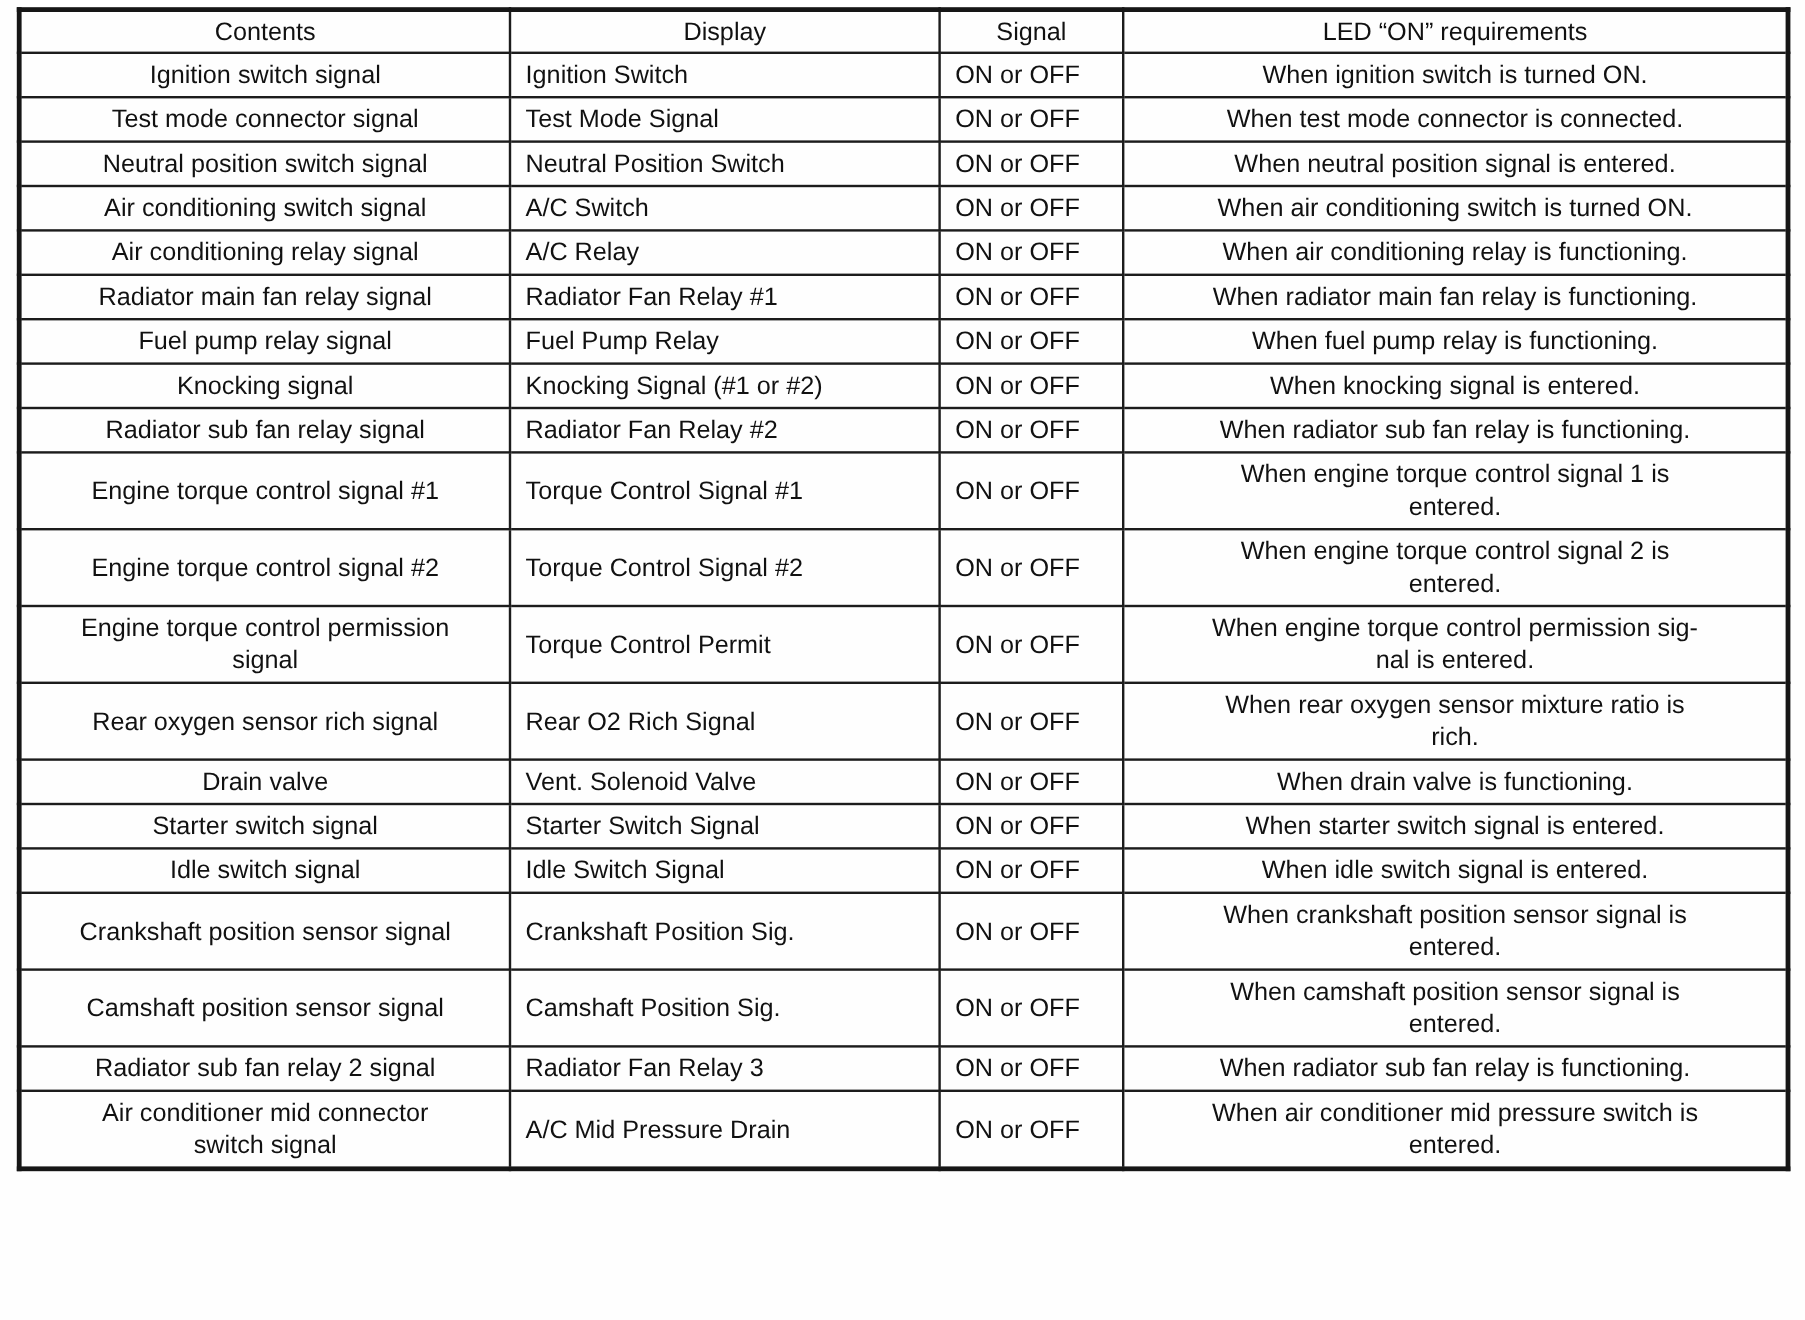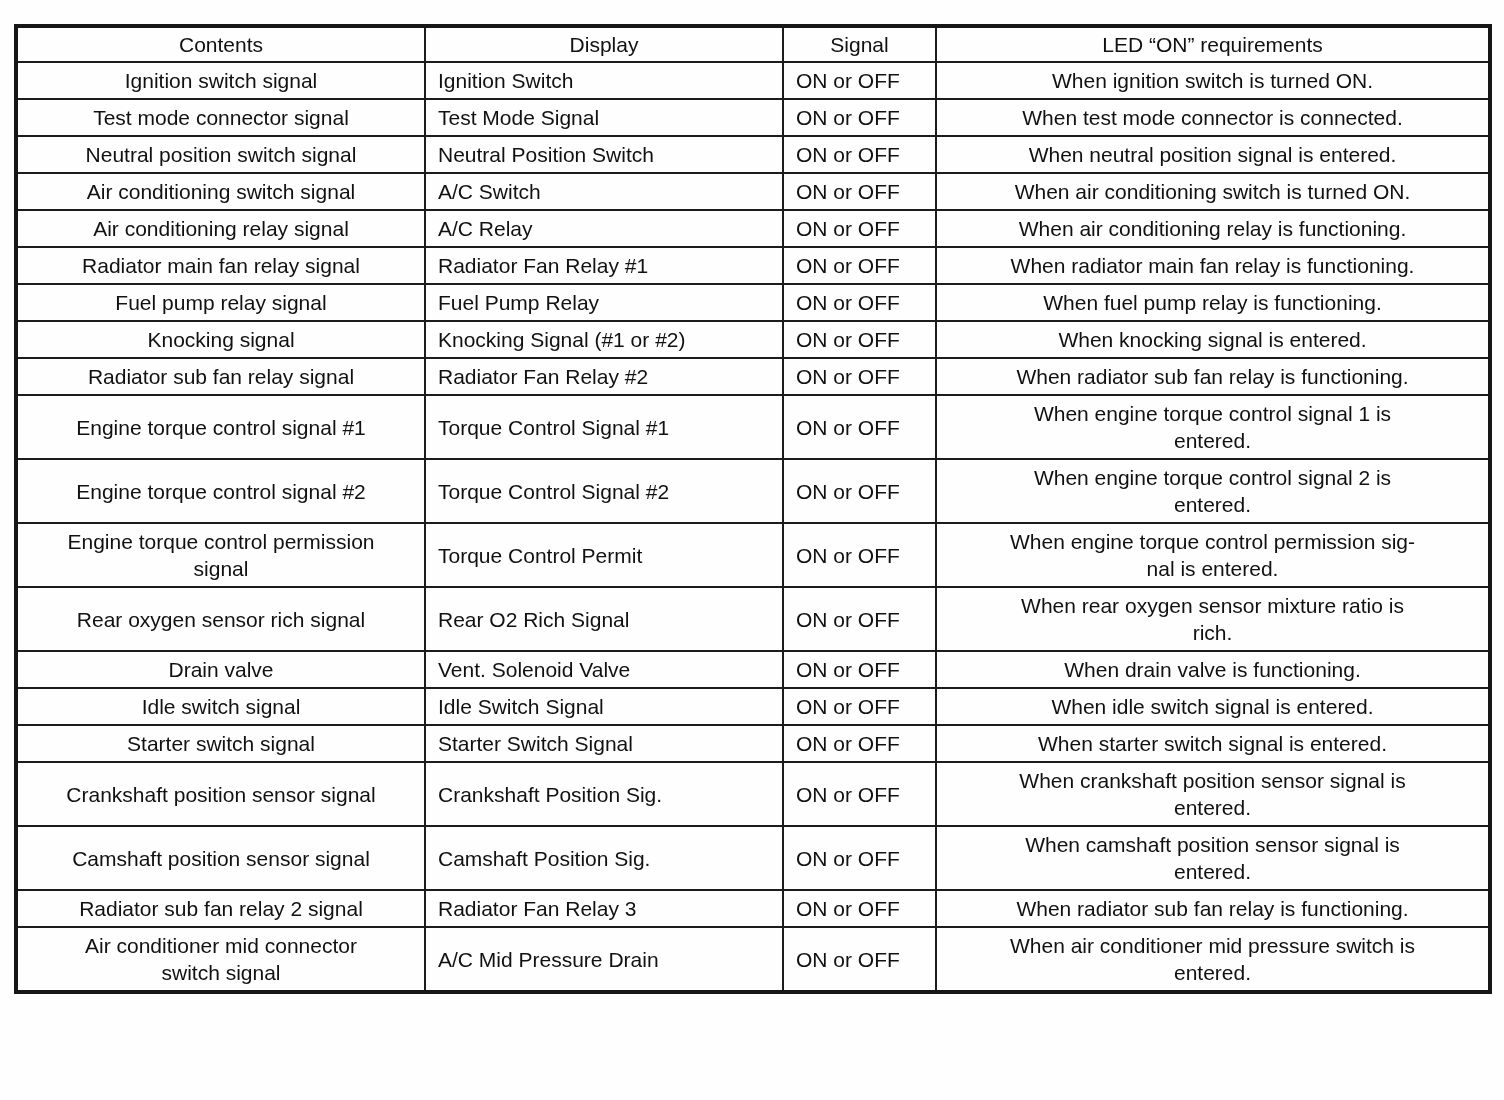--- a/index.html
+++ b/index.html
@@ -8,21 +8,21 @@
     background: #ffffff;
     font-family: "Liberation Sans", "DejaVu Sans", sans-serif;
     color: #111111;
   }
   .page {
     width: 1504px;
     height: 1100px;
     background: #fefefe;
     position: relative;
     box-sizing: border-box;
-    padding: 24px 14px;
+    padding: 6px 14px;
   }
   table.signal-table {
     border-collapse: collapse;
     table-layout: fixed;
     width: 1474px;
     border: 4px solid #161616;
   }
   table.signal-table th,
   table.signal-table td {
     border: 2px solid #1c1c1c;
@@ -158,30 +158,30 @@
         <td class="cell-requirement">When rear oxygen sensor mixture ratio is
 rich.</td>
       </tr>
       <tr>
         <td class="cell-contents">Drain valve</td>
         <td class="cell-display">Vent. Solenoid Valve</td>
         <td class="cell-message">ON or OFF</td>
         <td class="cell-requirement">When drain valve is functioning.</td>
       </tr>
       <tr>
+        <td class="cell-contents">Starter switch signal</td>
+        <td class="cell-display">Starter Switch Signal</td>
+        <td class="cell-message">ON or OFF</td>
+        <td class="cell-requirement">When starter switch signal is entered.</td>
+      </tr>
+      <tr>
         <td class="cell-contents">Idle switch signal</td>
         <td class="cell-display">Idle Switch Signal</td>
         <td class="cell-message">ON or OFF</td>
         <td class="cell-requirement">When idle switch signal is entered.</td>
-      </tr>
-      <tr>
-        <td class="cell-contents">Starter switch signal</td>
-        <td class="cell-display">Starter Switch Signal</td>
-        <td class="cell-message">ON or OFF</td>
-        <td class="cell-requirement">When starter switch signal is entered.</td>
       </tr>
       <tr>
         <td class="cell-contents">Crankshaft position sensor signal</td>
         <td class="cell-display">Crankshaft Position Sig.</td>
         <td class="cell-message">ON or OFF</td>
         <td class="cell-requirement">When crankshaft position sensor signal is
 entered.</td>
       </tr>
       <tr>
         <td class="cell-contents">Camshaft position sensor signal</td>

